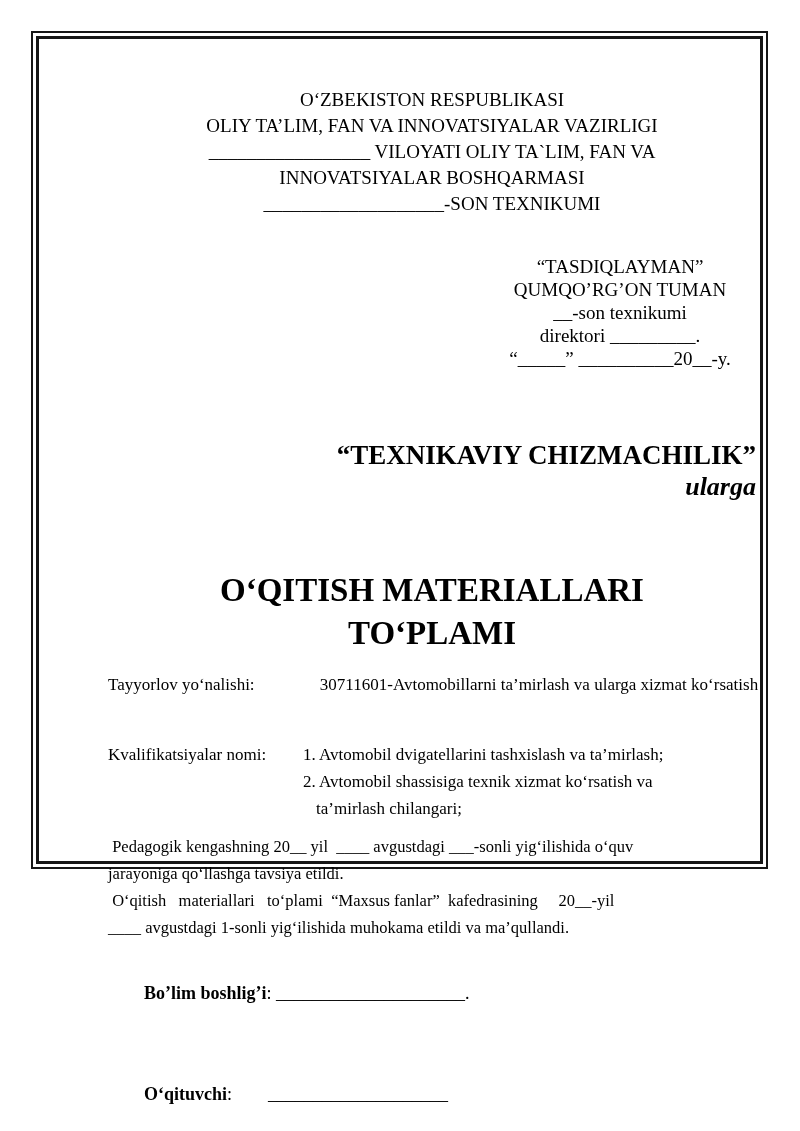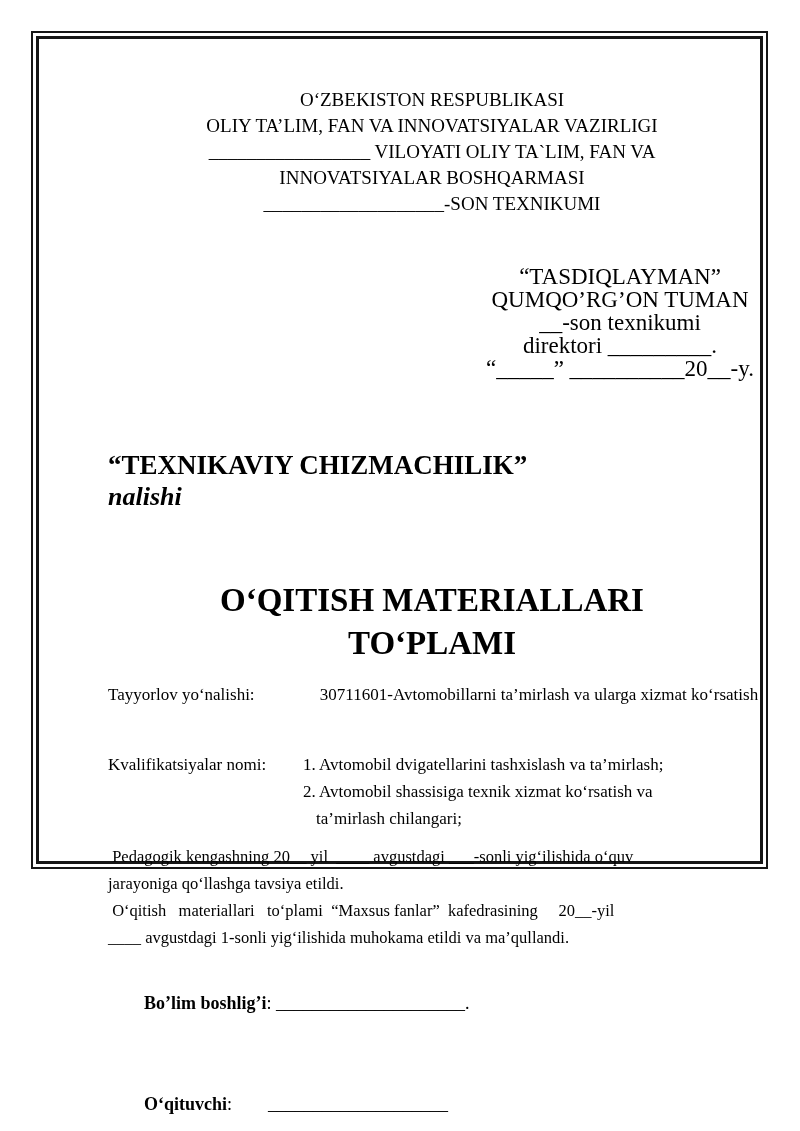--- a/index.html
+++ b/index.html
@@ -26,28 +26,28 @@
     padding-left:69px; padding-right:4px;
     box-sizing:border-box;
   }
   .doc-header {
     margin-top:48px;
     text-align:center;
     font-size:19px;
     line-height:26px;
   }
   .approval-block {
-    margin-top:48px;
+    margin-top:38px;
     margin-left:auto;
     width:272px;
     text-align:center;
-    font-size:23px;
+    font-size:19px;
     line-height:23px;
   }
-  .subject-block { margin-top:69px; text-align:left; }
+  .subject-block { margin-top:69px; text-align:right; }
   .subject-title { font-size:27px; font-weight:bold; line-height:33px; }
   .subject-subtitle { font-size:26px; font-weight:bold; font-style:italic; line-height:29px; }
   .main-title {
     margin-top:68px;
     text-align:center;
     font-size:33px;
     font-weight:bold;
     line-height:43px;
   }
   .row { display:flex; font-size:17px; line-height:27px; }
@@ -81,21 +81,21 @@
       <div class="approval-block">
         <div>“TASDIQLAYMAN”</div>
         <div>QUMQO’RG’ON TUMAN</div>
         <div>__-son texnikumi</div>
         <div>direktori _________.</div>
         <div>“_____” __________20__-y.</div>
       </div>
 
       <div class="subject-block">
         <div class="subject-title">“TEXNIKAVIY CHIZMACHILIK”</div>
-        <div class="subject-subtitle">nalishi</div>
+        <div class="subject-subtitle">ularga</div>
       </div>
 
       <div class="main-title">
         <div>O‘QITISH MATERIALLARI</div>
         <div>TO‘PLAMI</div>
       </div>
 
       <div class="row direction-row">
         <div class="row-label">Tayyorlov yo‘nalishi:</div>
         <div class="direction-value">30711601-Avtomobillarni ta’mirlash va ularga xizmat ko‘rsatish</div>

